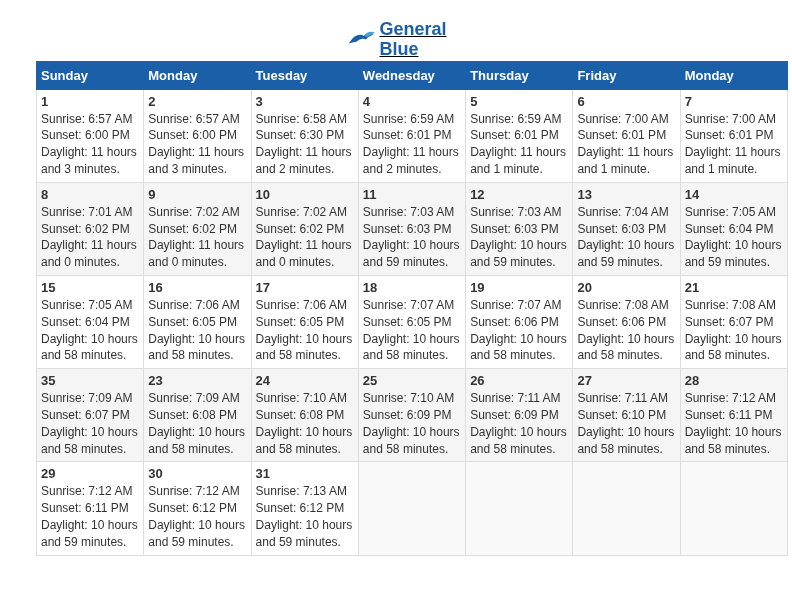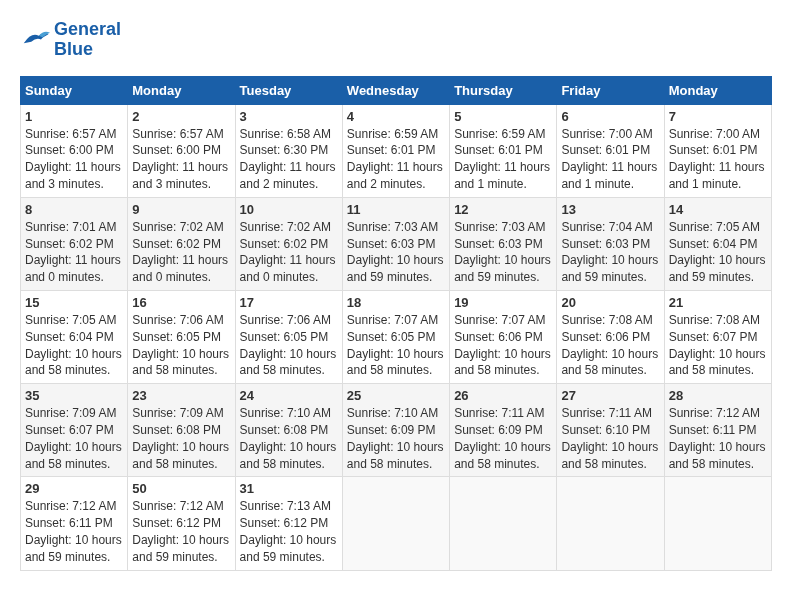--- a/index.html
+++ b/index.html
@@ -5,23 +5,24 @@
     * { box-sizing: border-box; margin: 0; padding: 0; }
     body {
       font-family: Arial, sans-serif;
       background: #fff;
       width: 792px;
       min-height: 612px;
       padding: 20px;
     }
     .header-section {
       display: flex;
-      justify-content: flex-start;
+      justify-content: center;
       align-items: flex-start;
-      margin-bottom: 16px;
+      margin-bottom: 1px;
+      text-decoration: underline;
     }
     .logo {
       display: flex;
       align-items: center;
       gap: 4px;
     }
     .logo-text {
       font-size: 18px;
       font-weight: bold;
       color: #333;
@@ -43,20 +44,21 @@
       color: #333;
     }
     .location {
       font-size: 16px;
       color: #555;
     }
     table {
       width: 100%;
       border-collapse: collapse;
       font-size: 11px;
+      margin-left: 16px;
     }
     thead tr {
       background-color: #1a5fa8;
       color: white;
     }
     thead th {
       padding: 6px 4px;
       text-align: left;
       font-size: 13px;
       font-weight: bold;
@@ -334,21 +336,21 @@
       </tr>
       <tr>
         <td>
           <span class="day-num">29</span>
           <div class="day-info" style="white-space: pre-line;">Sunrise: 7:12 AM
 Sunset: 6:11 PM
 Daylight: 10 hours
 and 59 minutes.</div>
         </td>
         <td>
-          <span class="day-num">50</span>
+          <span class="day-num">30</span>
           <div class="day-info" style="white-space: pre-line;">Sunrise: 7:12 AM
 Sunset: 6:12 PM
 Daylight: 10 hours
 and 59 minutes.</div>
         </td>
         <td>
           <span class="day-num">31</span>
           <div class="day-info" style="white-space: pre-line;">Sunrise: 7:13 AM
 Sunset: 6:12 PM
 Daylight: 10 hours

